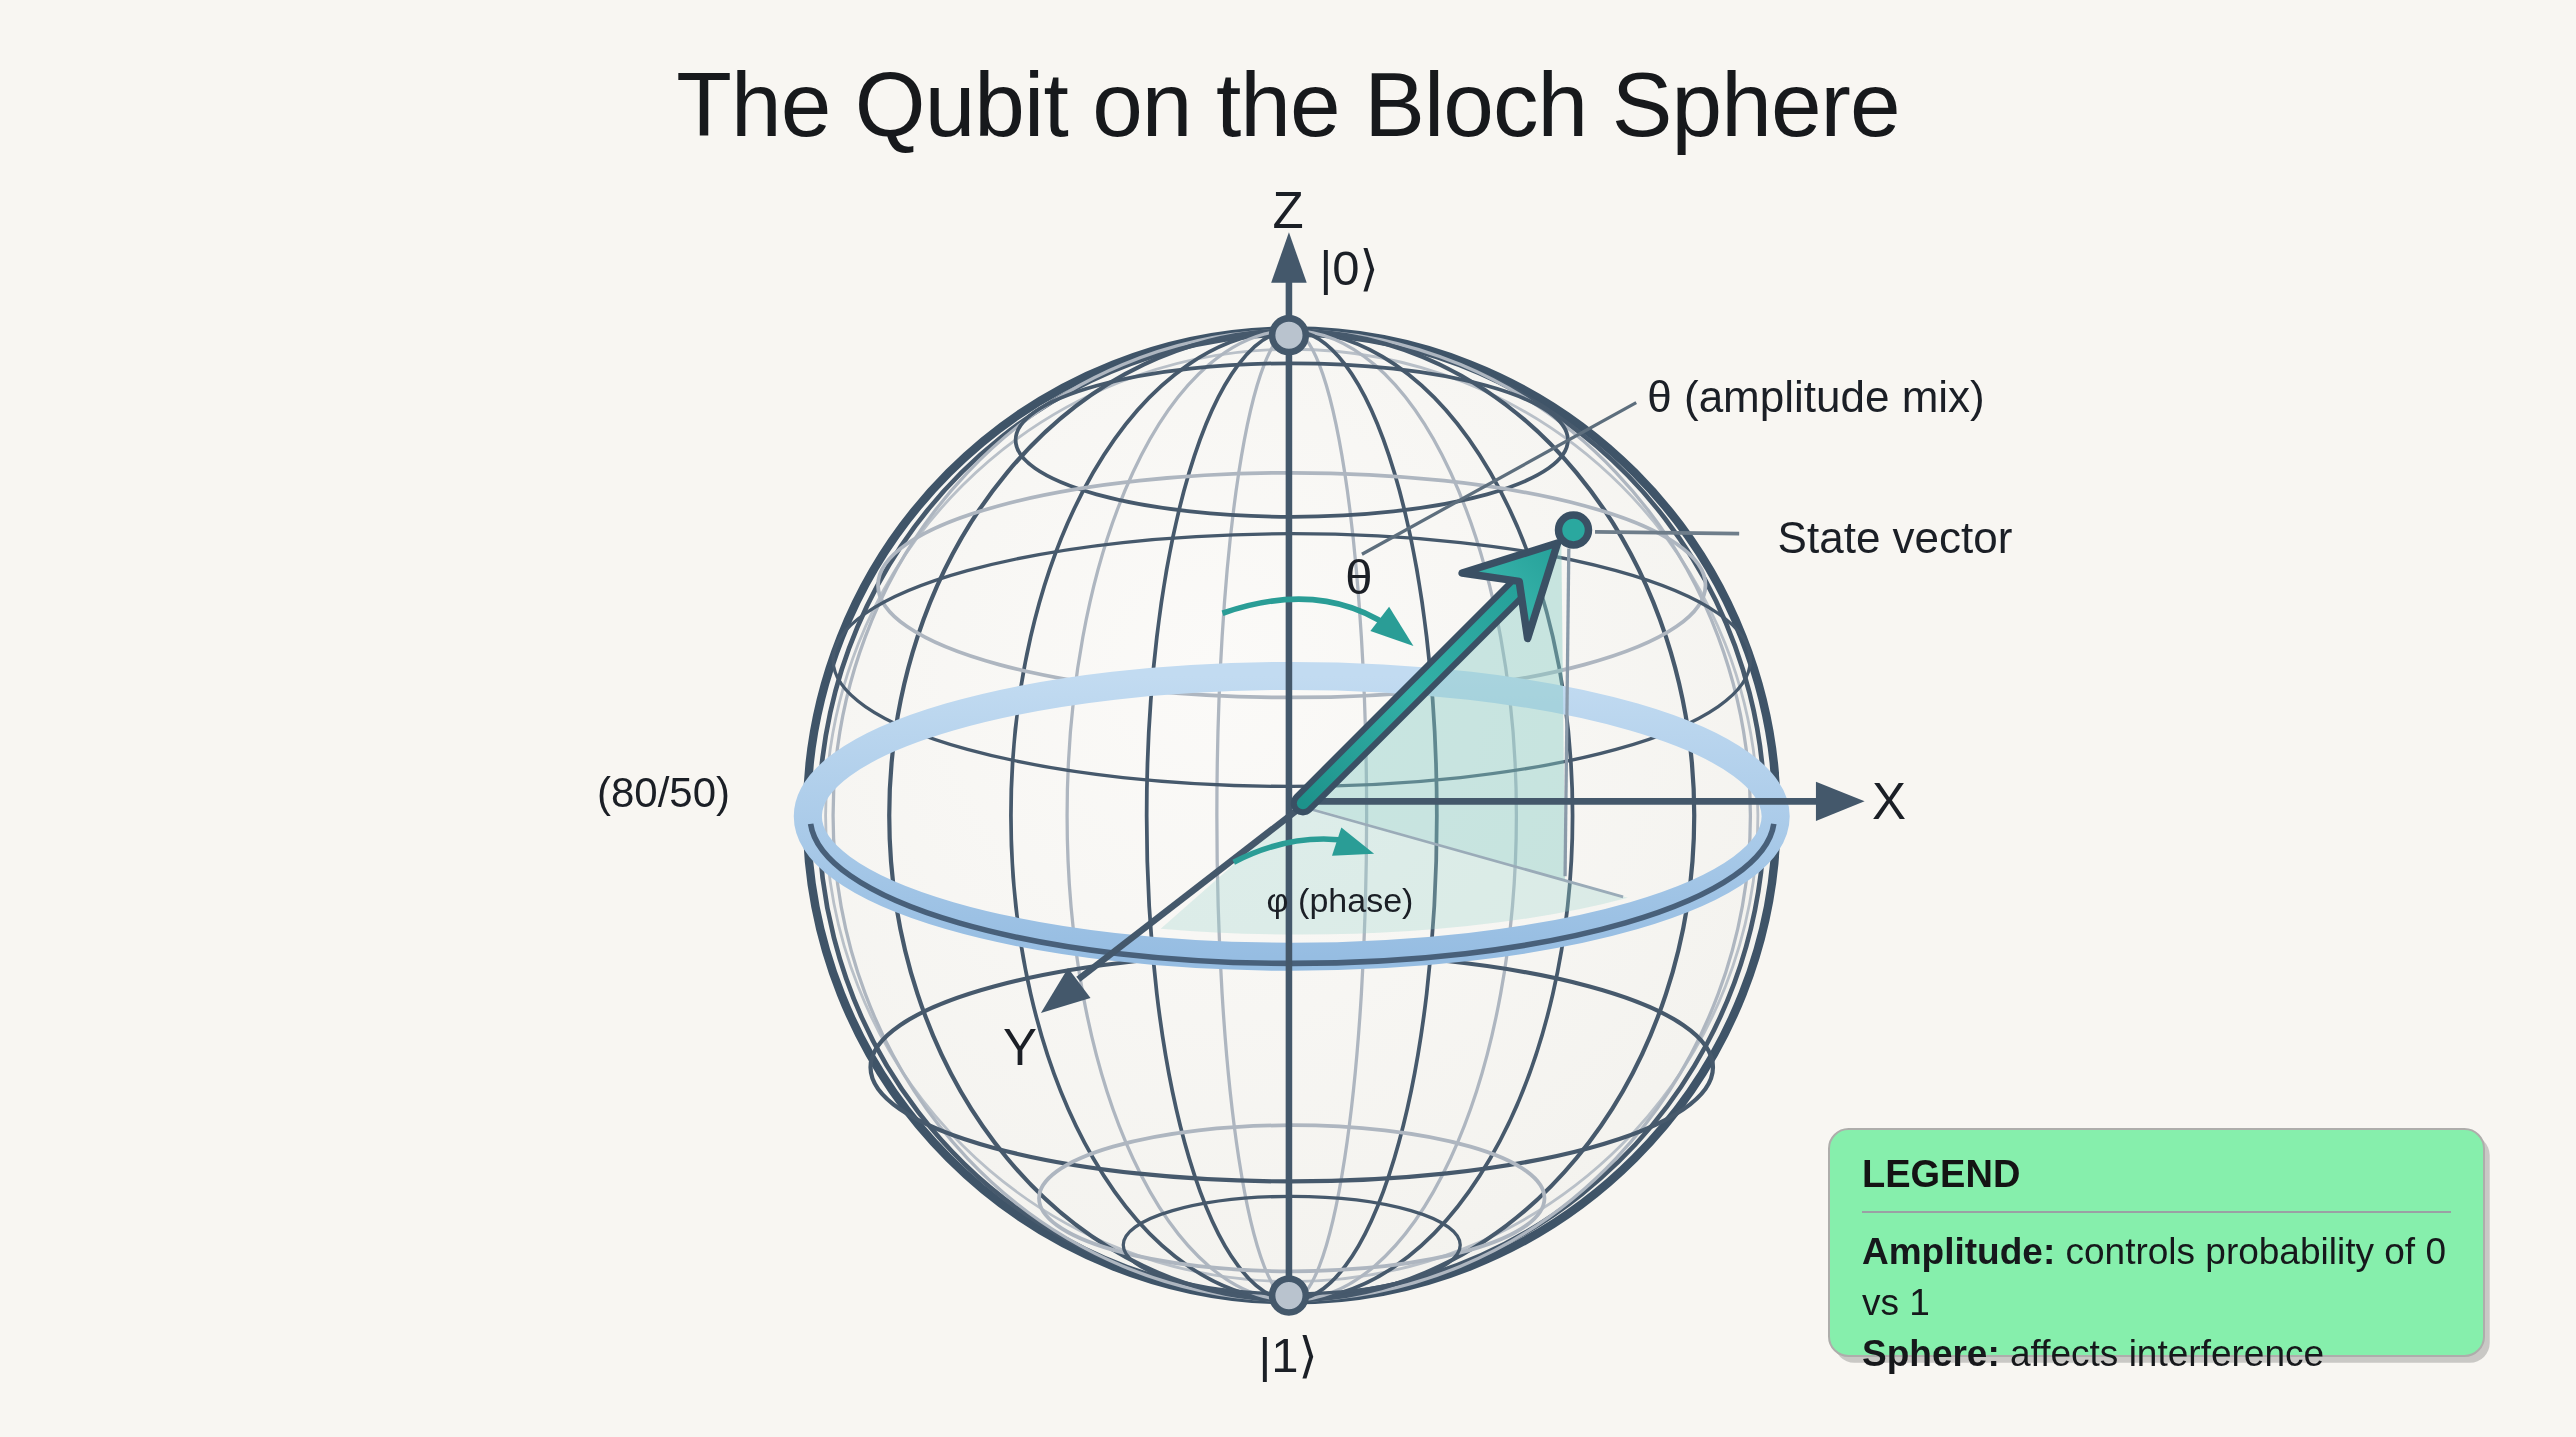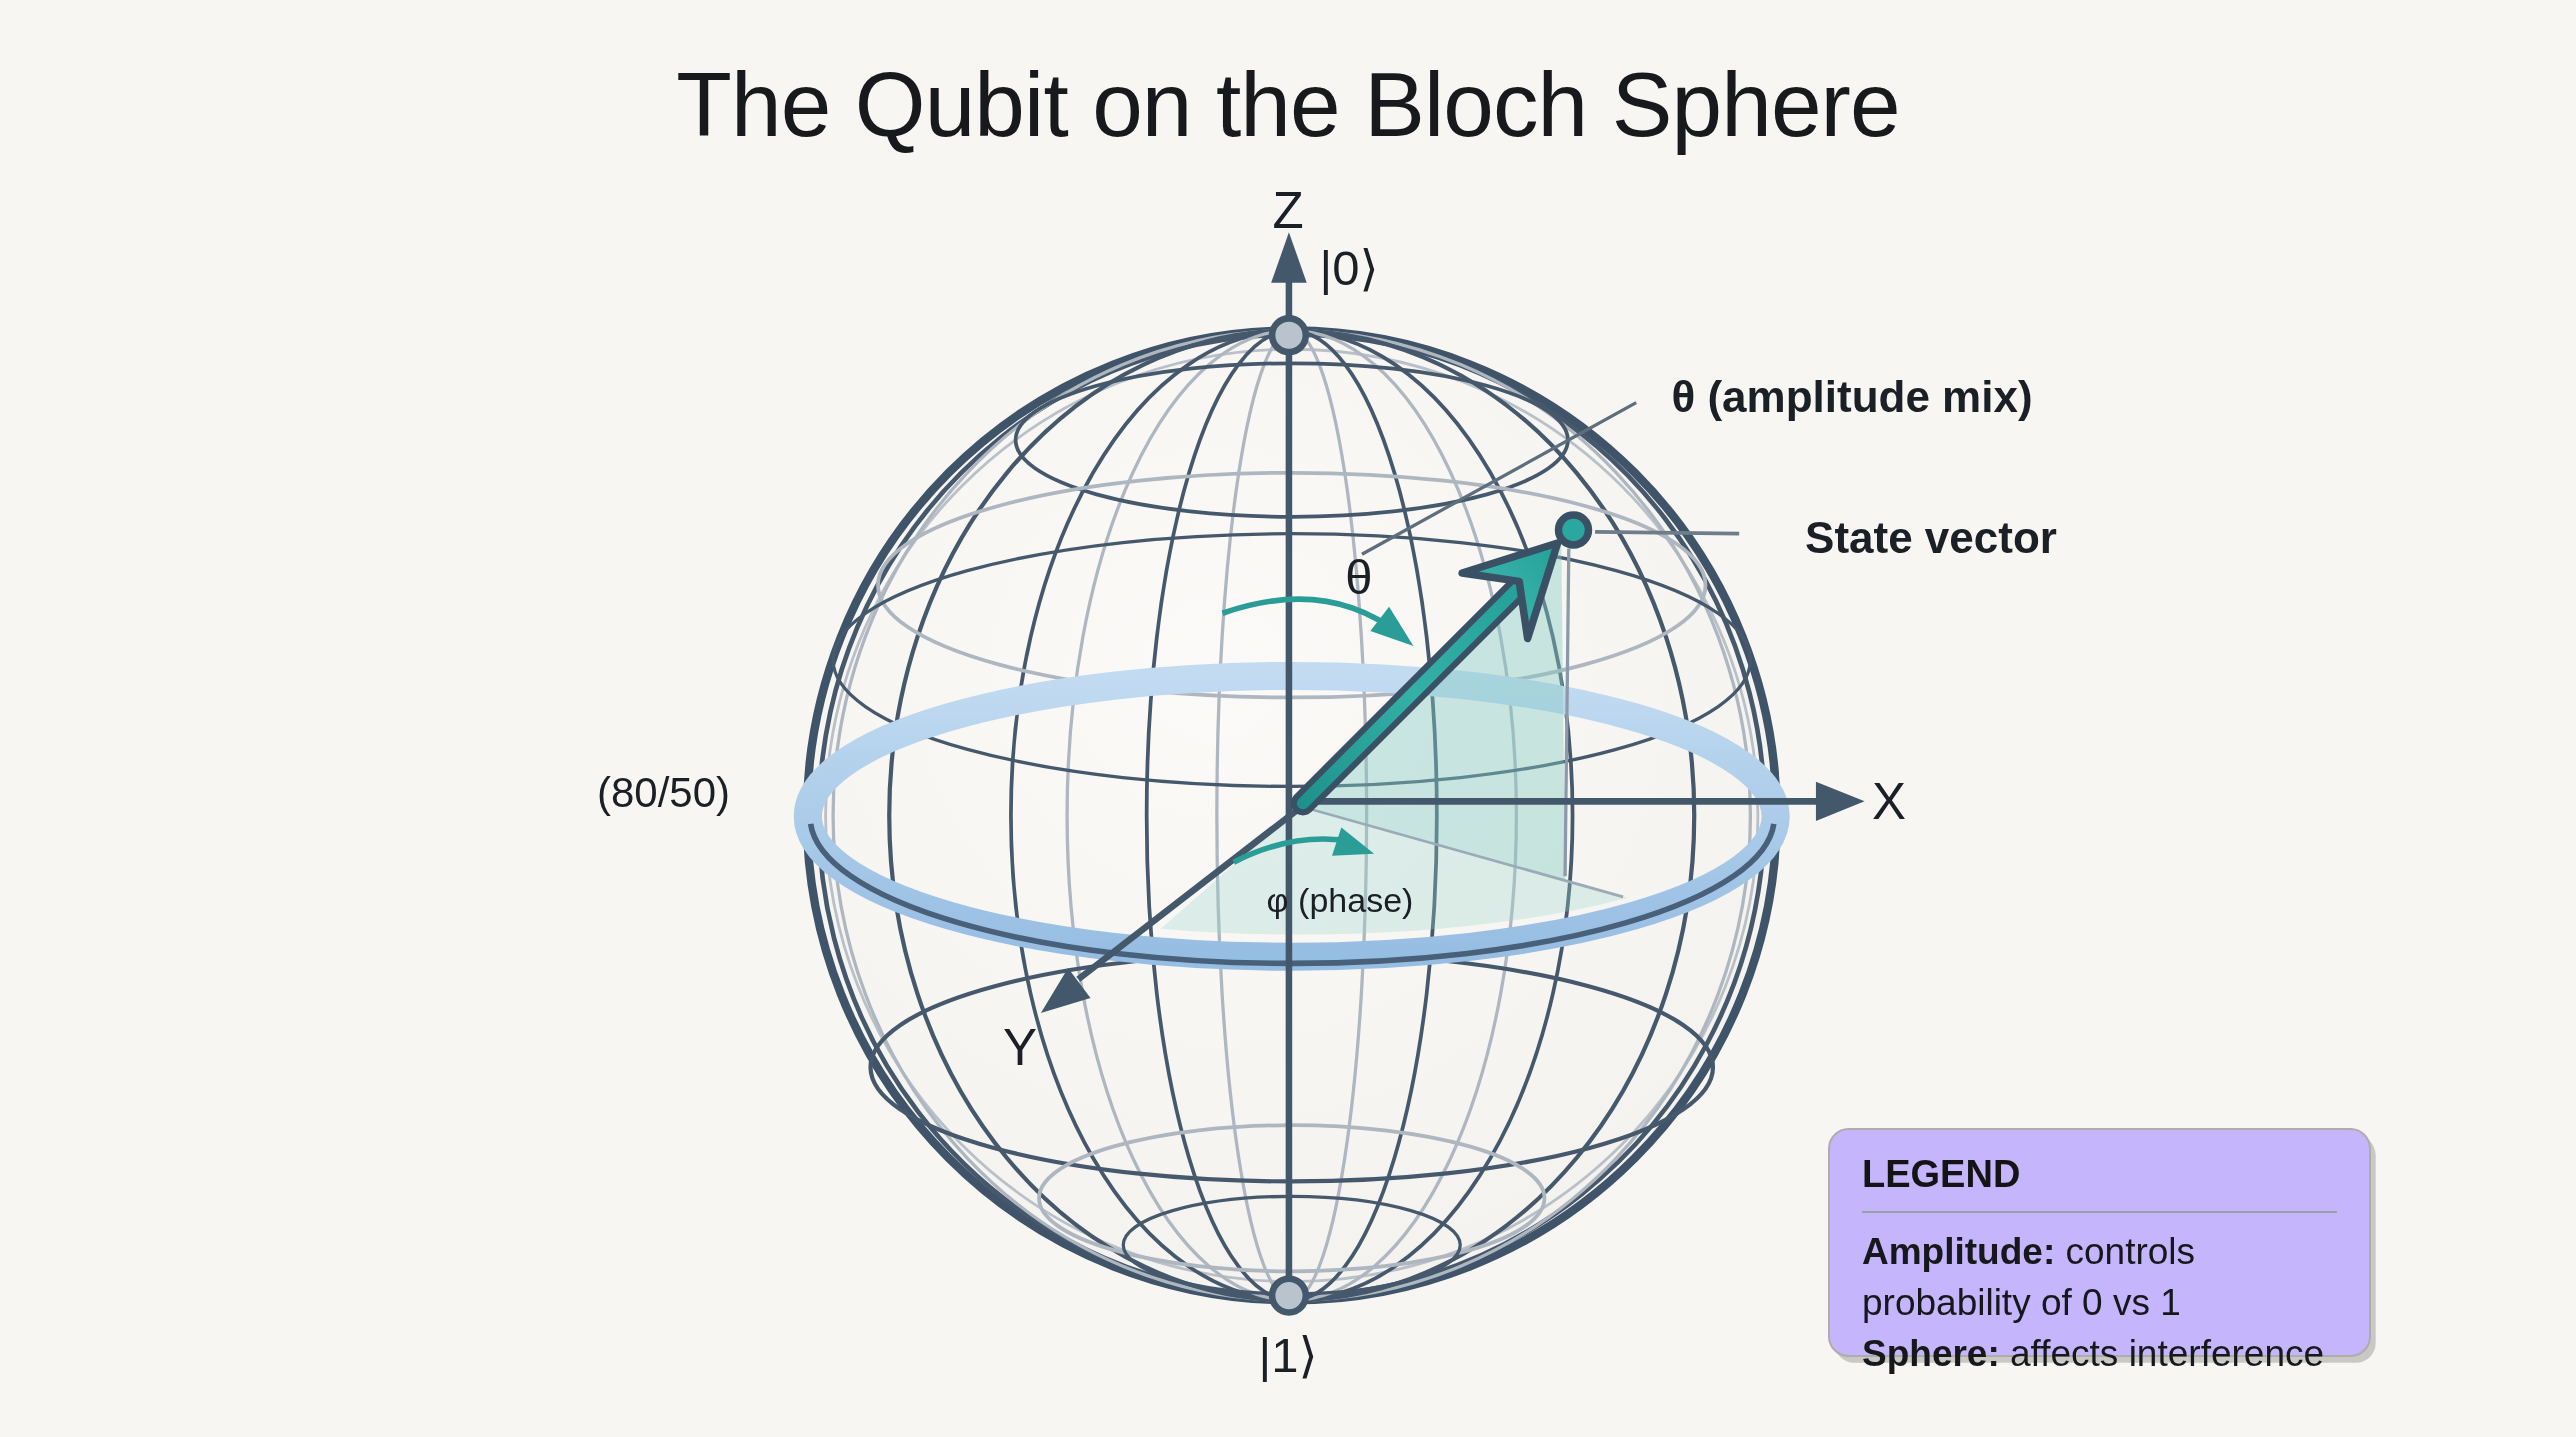--- a/index.html
+++ b/index.html
@@ -6,24 +6,24 @@
   body{background:#f8f6f2;font-family:"Liberation Sans","DejaVu Sans",sans-serif;color:#1b1f26;}
   .stage{position:absolute;left:0;top:0;width:2576px;height:1438px;}
   .scene{position:absolute;left:0;top:0;width:2576px;height:1438px;}
   .lbl{position:absolute;white-space:nowrap;color:#1b1f26;text-align:right;}
   .center{transform:translate(-50%,-50%);}
   .title{left:1288px;top:105px;font-size:91px;font-weight:500;letter-spacing:-0.9px;color:#17191c;}
   .axis{font-size:51px;font-weight:500;}
   .ket{font-size:49px;font-weight:500;}
   .theta-sym{left:1359px;top:577px;font-size:49px;font-weight:500;}
   .phi-lab{left:1340px;top:900px;font-size:34px;font-weight:500;}
-  .callout{font-size:44px;font-weight:700;margin-left:36px;}
+  .callout{font-size:44px;font-weight:400;}
   .eqsup{left:376px;top:766px;width:354px;text-align:right;font-size:42px;font-weight:500;line-height:1.28;white-space:normal;}
-  .legend{position:absolute;left:1828px;top:1128px;width:543px;height:229px;box-sizing:border-box;
-          background:#c4b5fd;border:2.8px solid #aeadab;border-radius:20.6px;padding:22.5px 32px;
+  .legend{position:absolute;left:1828px;top:1128px;width:657px;height:229px;box-sizing:border-box;
+          background:#86efac;border:2.8px solid #aeadab;border-radius:20.6px;padding:22.5px 32px;
           box-shadow:5.6px 6.6px 0 -0.9px #c9c8c5;}
   .legend-heading{font-size:38px;font-weight:700;color:#141414;}
   .legend-divider{border:none;border-top:2.8px solid #9aa0a4;margin:15px 0 13px 0;}
   .legend-item{font-size:37px;line-height:1.38;color:#16181b;}
   .legend-item .term{font-weight:700;}
 </style>
 </head>
 <body>
 
 <div class="stage">

